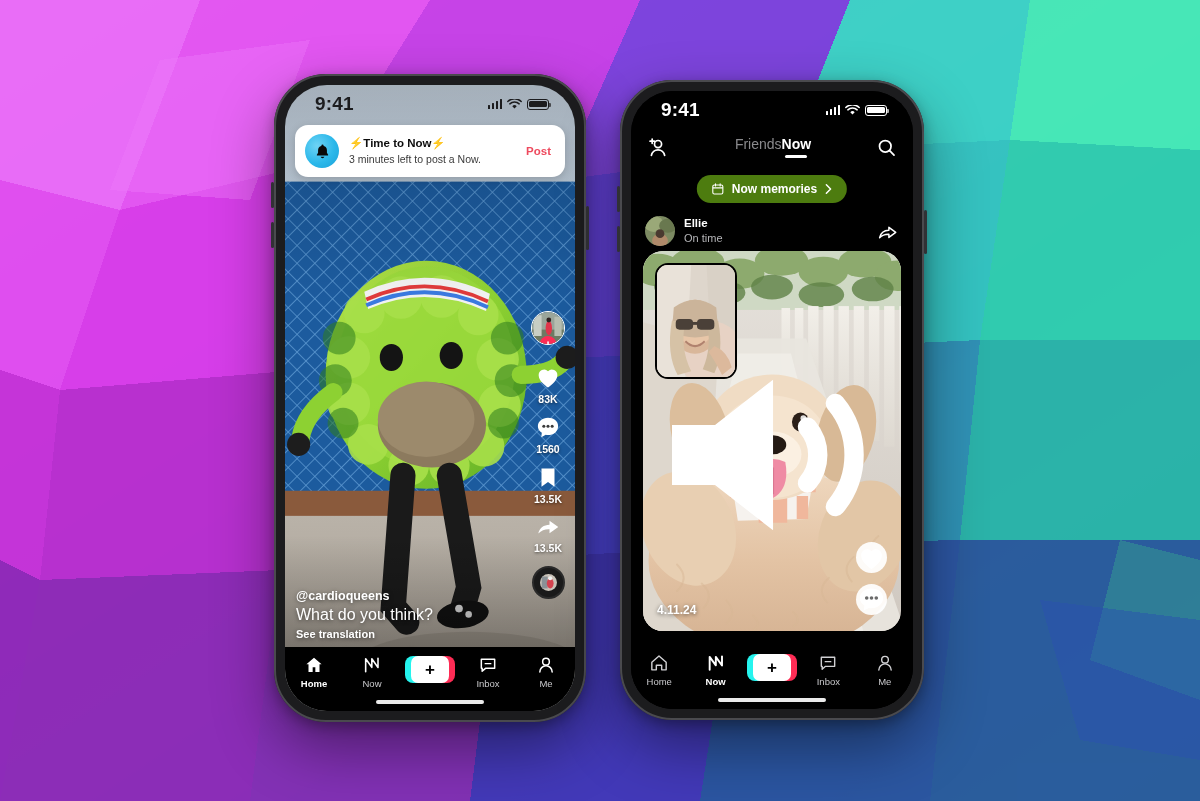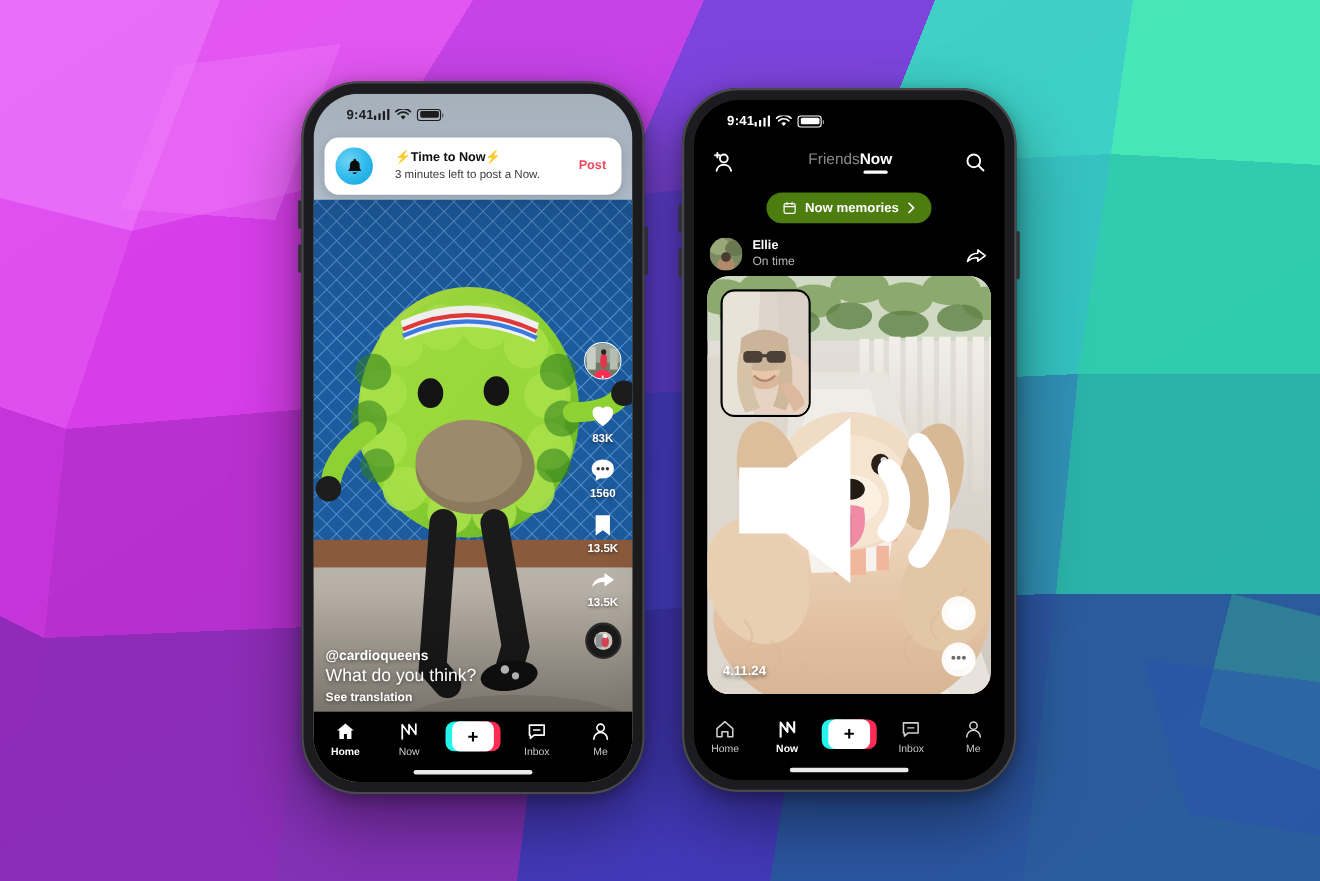--- a/index.html
+++ b/index.html
@@ -37,43 +37,43 @@
   }
   #phone-left  { left:274px; top:74px;  width:312px; height:648px; }
   #phone-right { left:620px; top:80px;  width:304px; height:640px; }
 
   
   .side-btn{ position:absolute; background:#313135; border-radius:3px; }
 
   
   .statusbar{
     position:absolute; top:0; left:0; right:0; height:34px;
-    display:flex; align-items:center; 
+    display:flex; align-items:center; justify-content:space-between;
     padding:4px 26px 0 30px;
-    z-index:20; font-size:12px; font-weight:bold; letter-spacing:.2px;
+    z-index:20; font-size:19px; font-weight:bold; letter-spacing:.2px;
   }
   .sb-right{ display:flex; align-items:center; gap:5px; }
   .sb-bars{ display:flex; align-items:flex-end; gap:1.5px; height:10px; }
   .sb-bars i{ display:block; width:2.5px; border-radius:.5px; background:currentColor; }
   .sb-bars i:nth-child(1){ height:4px } .sb-bars i:nth-child(2){ height:6px }
   .sb-bars i:nth-child(3){ height:8px } .sb-bars i:nth-child(4){ height:10px }
   .sb-batt{ width:22px; height:11px; border:1.3px solid currentColor; border-radius:3px; position:relative; }
   .sb-batt::after{ content:""; position:absolute; left:1.2px; top:1.2px; bottom:1.2px; right:1.2px;
                    background:currentColor; border-radius:1.5px; }
   .sb-batt::before{ content:""; position:absolute; right:-3px; top:3px; width:1.6px; height:4px;
                     background:currentColor; border-radius:0 1px 1px 0; opacity:.7 }
 
   
   #feed-video{ position:absolute; inset:0; }
   #feed-video svg{ display:block; width:100%; height:100%; }
 
   .notif-card{
     position:absolute; top:40px; left:10px; right:10px;
     background:#fff; border-radius:13px;
-    display:flex; align-items:center; gap:20px;
+    display:flex; align-items:center; gap:10px;
     padding:9px 10px; z-index:15;
     box-shadow:0 3px 10px rgba(0,0,0,.18);
   }
   .notif-avatar{
     width:34px; height:34px; border-radius:50%; flex:0 0 34px;
     background:radial-gradient(circle at 35% 35%,#6fd3f5 0%,#2bb8ea 55%,#1aa0d8 100%);
     display:flex; align-items:center; justify-content:center;
   }
   .notif-text{ flex:1; min-width:0; }
   .notif-title{ font-size:11.5px; font-weight:bold; color:#0d0d0d; line-height:1.35; white-space:nowrap; }

